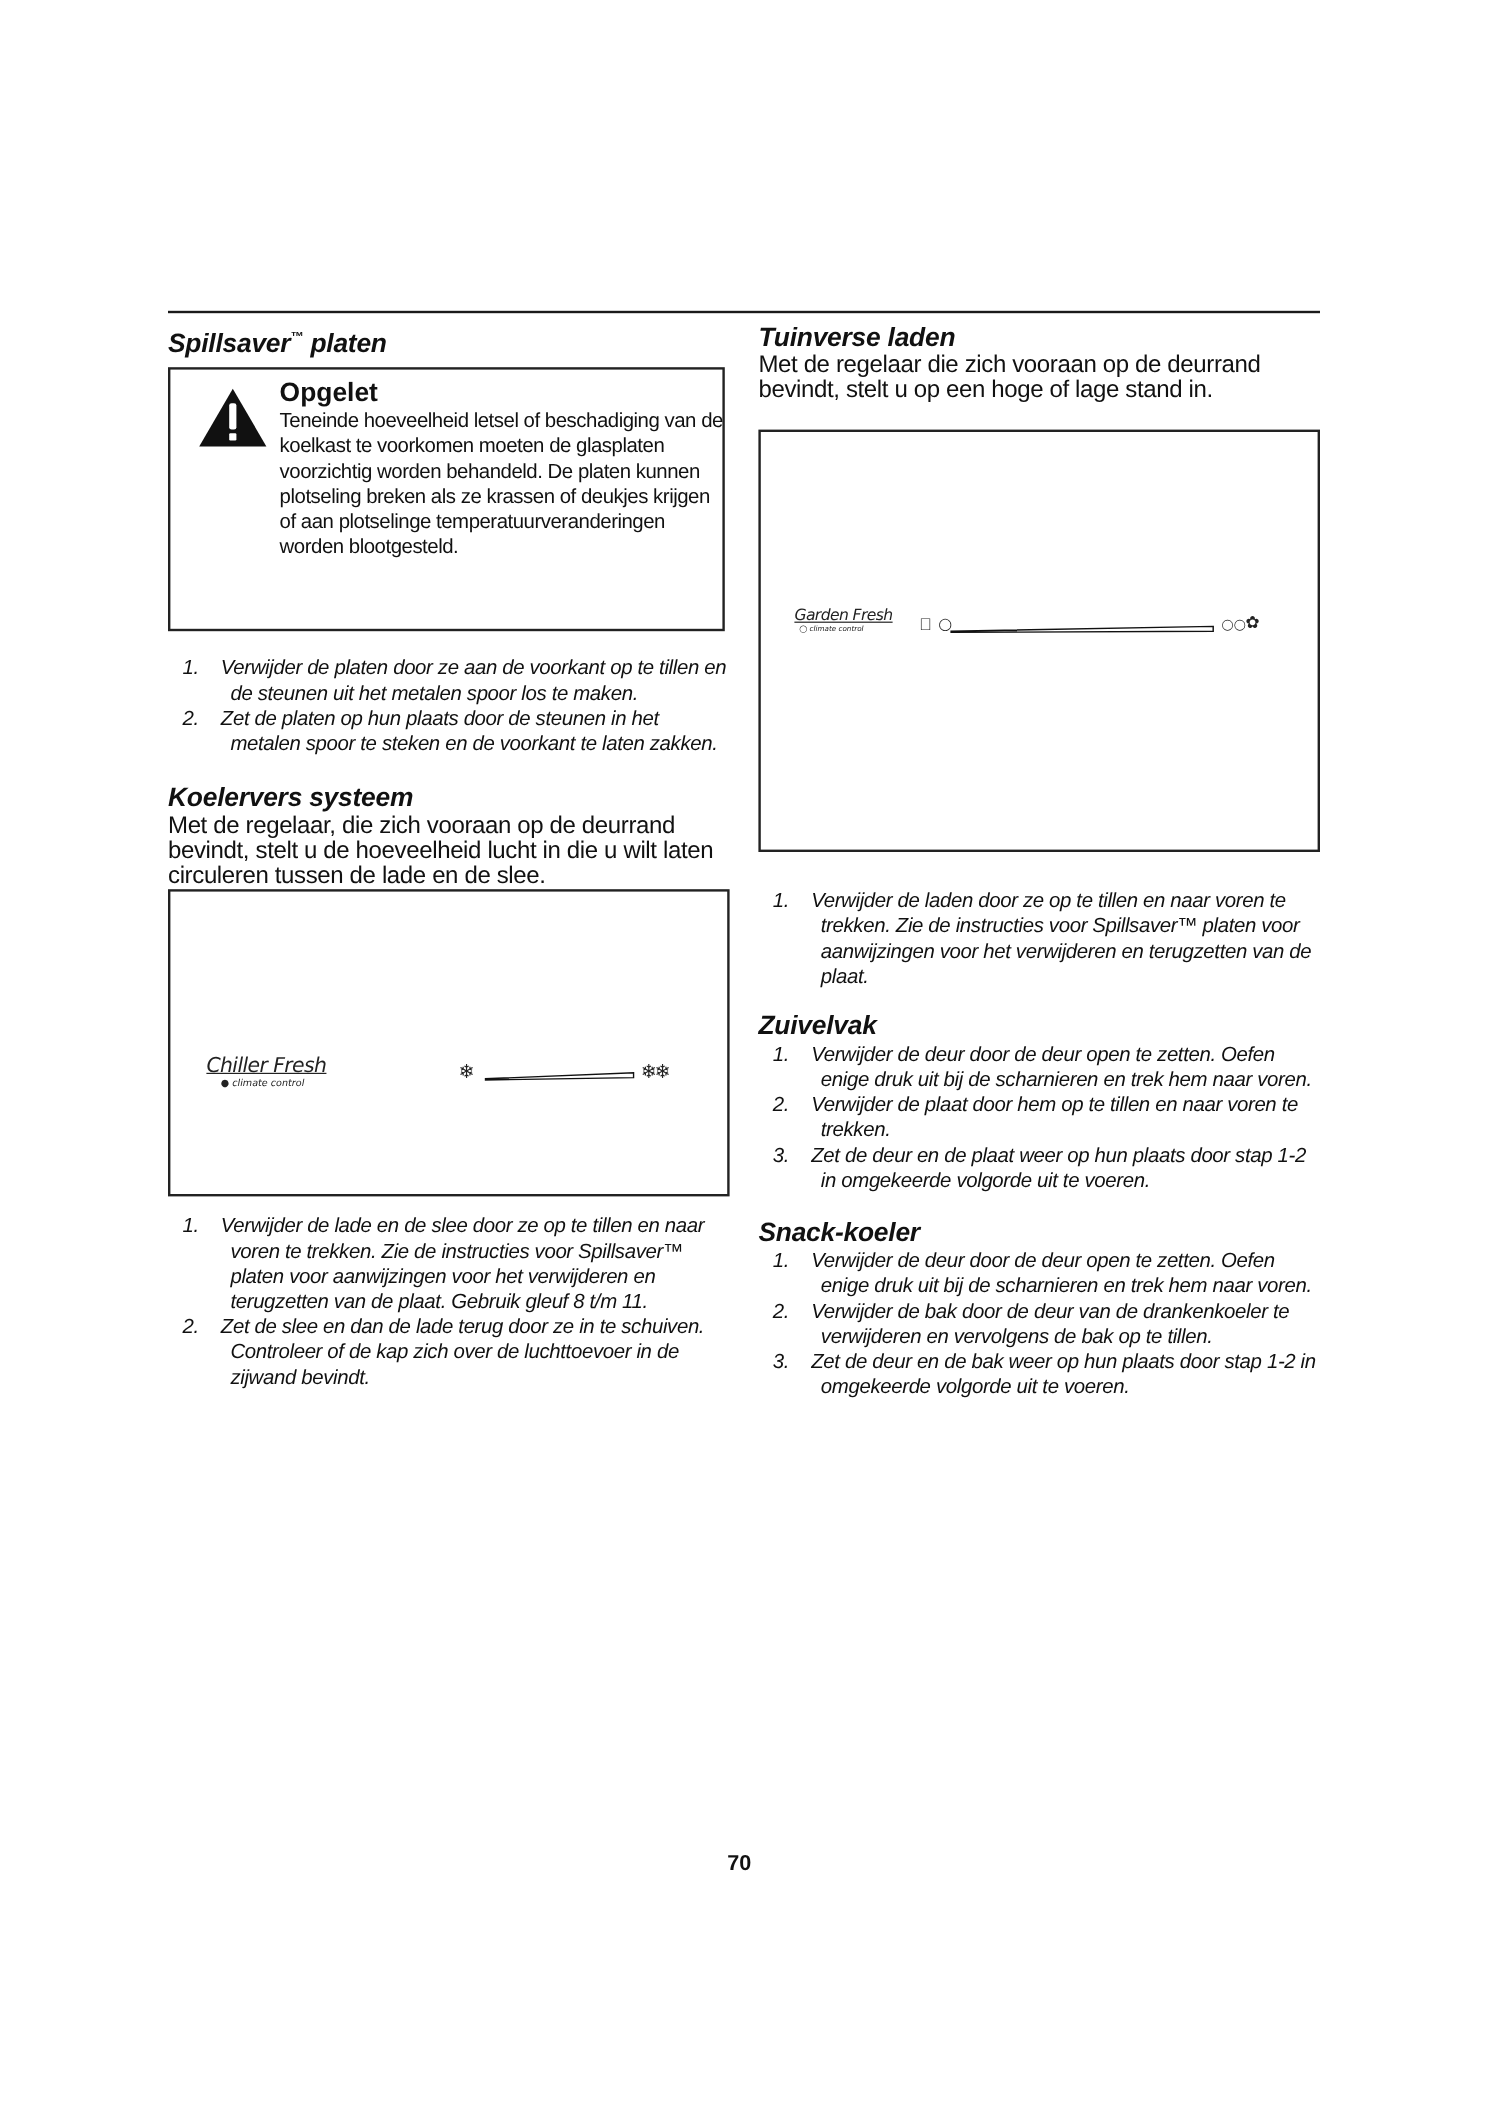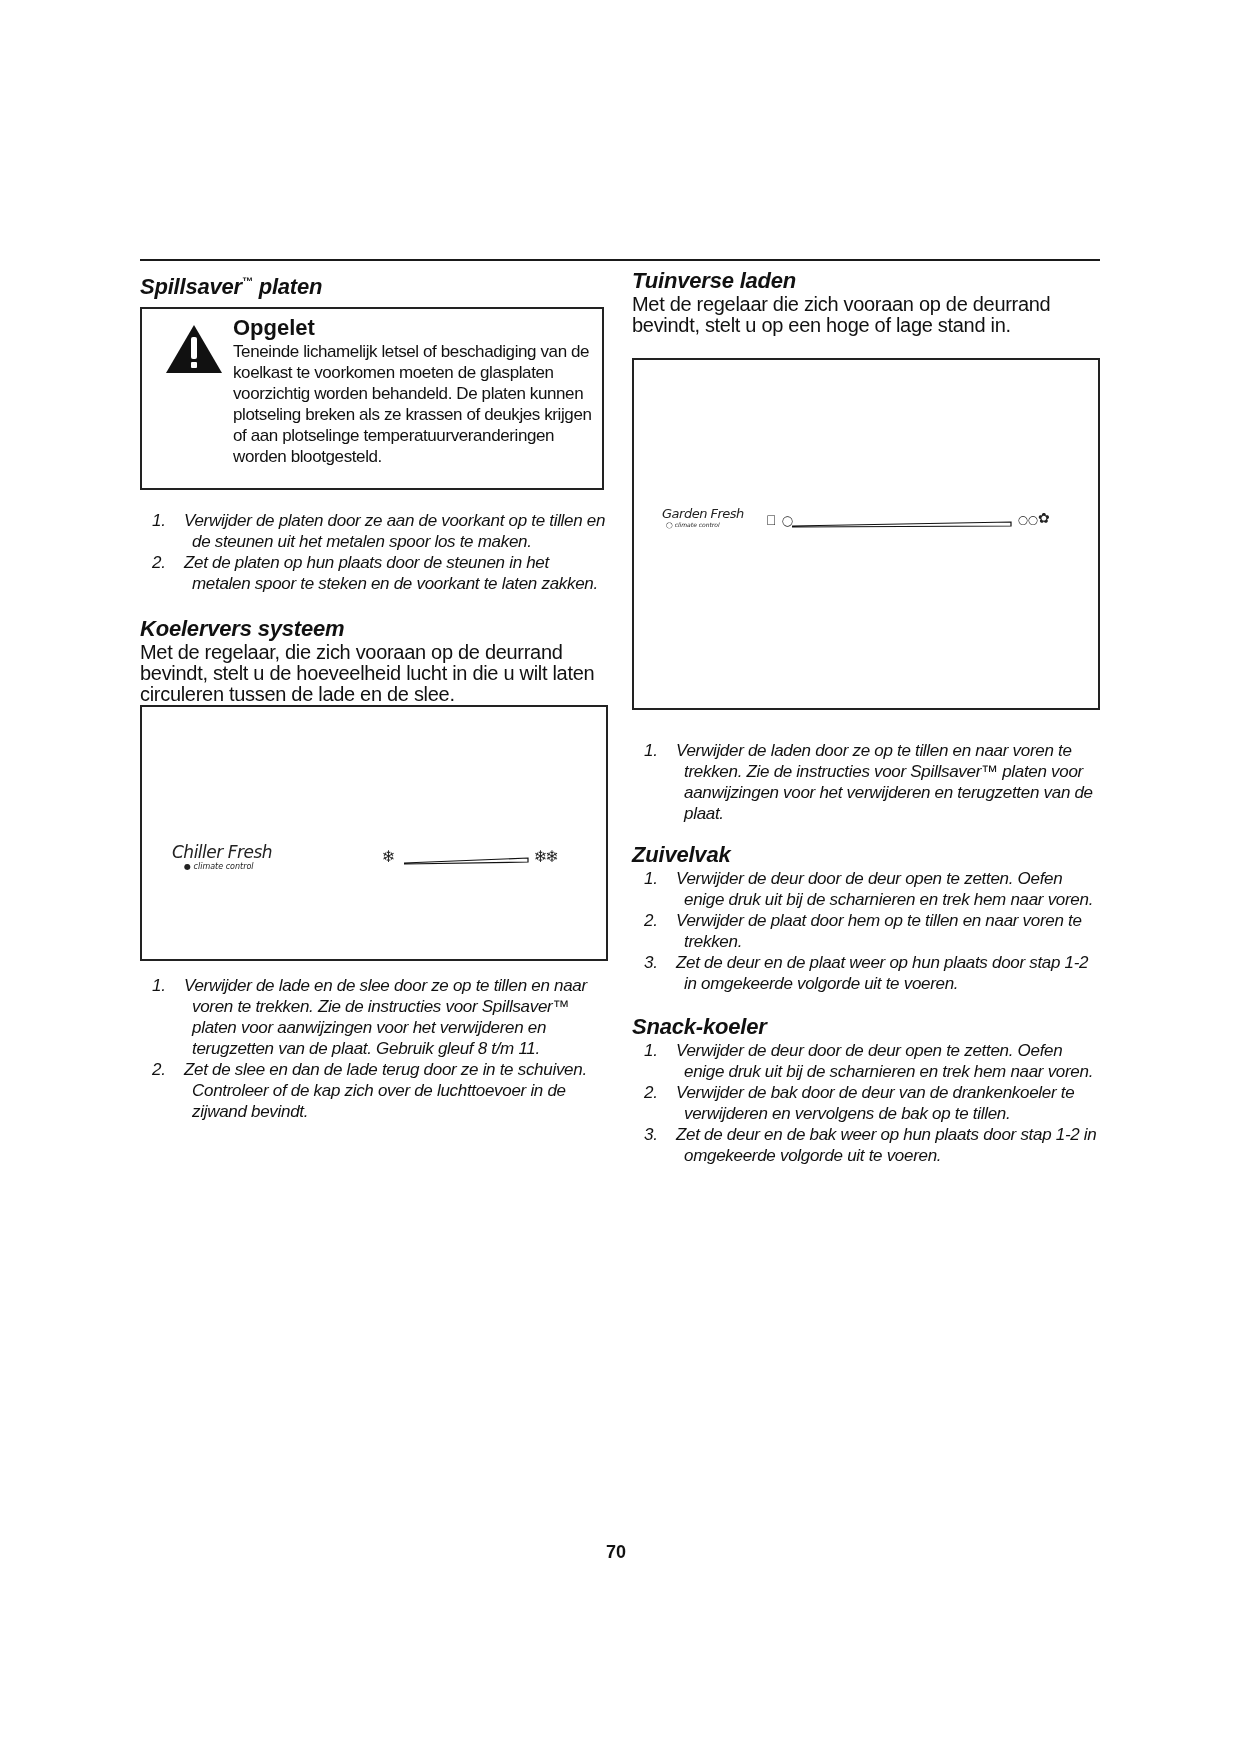--- a/index.html
+++ b/index.html
@@ -5,33 +5,33 @@
   html, body { margin: 0; padding: 0; background: #ffffff; }
   body { width: 1241px; height: 1754px; position: relative; overflow: hidden;
          font-family: "Liberation Sans", "DejaVu Sans", sans-serif; color: #111; }
   .rule { position: absolute; left: 140px; top: 259px; width: 960px; height: 2px; background: #1a1a1a; }
   .col { position: absolute; }
   .col-left { left: 140px; top: 268px; width: 470px; }
   .col-right { left: 632px; top: 268px; width: 470px; }
   h2 { font-size: 22px; font-weight: bold; margin: 0; line-height: 26px; letter-spacing: -0.2px; font-style: italic; }
   h2 sup { font-size: 11px; vertical-align: 9px; font-weight: bold; }
   p.body { font-size: 20px; line-height: 21px; margin: 0; letter-spacing: -0.3px; }
-  .caution { position: relative; border: 2px solid #222; margin-top: 7px; width: 464px; height: 183px; box-sizing: border-box; }
+  .caution { position: relative; border: 2px solid #222; margin-top: 7px; width: 464px; height: 220px; box-sizing: border-box; }
   .caution .tri { position: absolute; left: 22px; top: 14px; width: 60px; height: 52px; }
   .caution .ctext { position: absolute; left: 91px; top: 6px; width: 370px; }
   .caution h3 { font-size: 22px; font-weight: bold; margin: 0; line-height: 26px; }
   .caution p { font-size: 17px; line-height: 21px; margin: 0; letter-spacing: -0.4px; }
   ol.steps { list-style: none; margin: 0; padding: 0; }
   ol.steps li { font-size: 17px; line-height: 21px; padding-left: 52px; text-indent: -40px; margin-left: 0; letter-spacing: -0.3px; font-style: italic; }
   ol.steps li .num { display: inline-block; width: 32px; text-indent: 0; }
   .figure { border: 2px solid #222; box-sizing: border-box; position: relative; background: #fff; }
   .fig-left { width: 468px; height: 256px; }
   .fig-right { width: 468px; height: 352px; margin-top: 22px; }
   .brand { position: absolute; font-family: "DejaVu Sans", sans-serif; font-style: italic; color: #222; }
-  .brand .big { font-size: 17px; display: block; letter-spacing: -0.5px; }
+  .brand .big { font-size: 17px; display: block; letter-spacing: -0.5px; text-decoration: underline; }
   .brand .small { font-size: 8px; display: block; margin-left: 12px; letter-spacing: 0; }
   .slider { position: absolute; height: 8px; }
   .glyph { position: absolute; font-size: 16px; color: #222; }
   .page-num { position: absolute; left: 606px; top: 1542px; font-size: 18px; font-weight: bold; }
 </style>
 </head>
 <body>
 
 <div class="rule"></div>
 
@@ -39,21 +39,21 @@
   <h2><span>Spillsaver</span><sup>™</sup><span> platen</span></h2>
 
   <div class="caution">
     <svg class="tri" viewBox="0 0 60 52">
       <polygon points="30,2 58,50 2,50" fill="#111"></polygon>
       <rect x="27" y="14" width="6" height="22" rx="2" fill="#fff"></rect>
       <rect x="27" y="39" width="6" height="6" rx="1" fill="#fff"></rect>
     </svg>
     <div class="ctext">
       <h3>Opgelet</h3>
-      <p>Teneinde lichamelijk letsel of beschadiging van de koelkast te voorkomen moeten de glasplaten voorzichtig worden behandeld. De platen kunnen plotseling breken als ze krassen of deukjes krijgen of aan plotselinge temperatuurveranderingen worden blootgesteld.</p>
+      <p>Teneinde hoeveelheid letsel of beschadiging van de koelkast te voorkomen moeten de glasplaten voorzichtig worden behandeld. De platen kunnen plotseling breken als ze krassen of deukjes krijgen of aan plotselinge temperatuurveranderingen worden blootgesteld.</p>
     </div>
   </div>
 
   <div style="height:20px"></div>
   <ol class="steps">
     <li><span class="num">1.</span><span>Verwijder de platen door ze aan de voorkant op te tillen en de steunen uit het metalen spoor los te maken.</span></li>
     <li><span class="num">2.</span><span>Zet de platen op hun plaats door de steunen in het metalen spoor te steken en de voorkant te laten zakken.</span></li>
   </ol>
 
   <div style="height:22px"></div>

